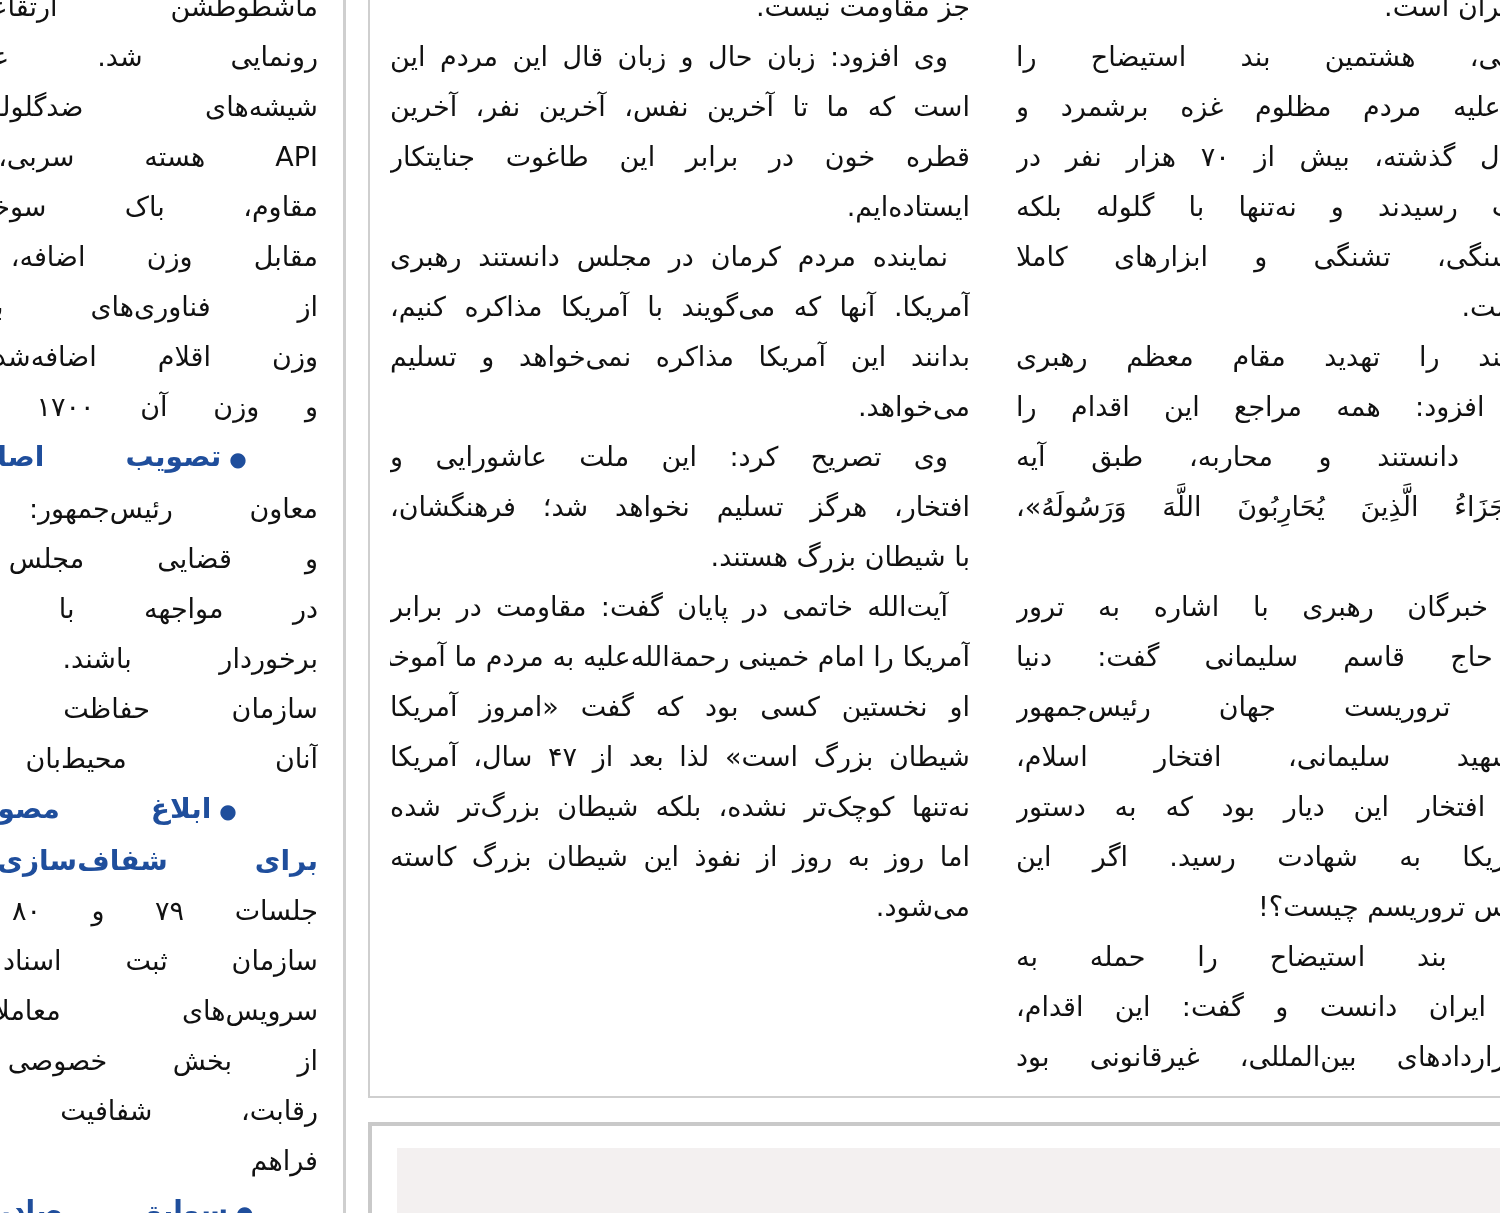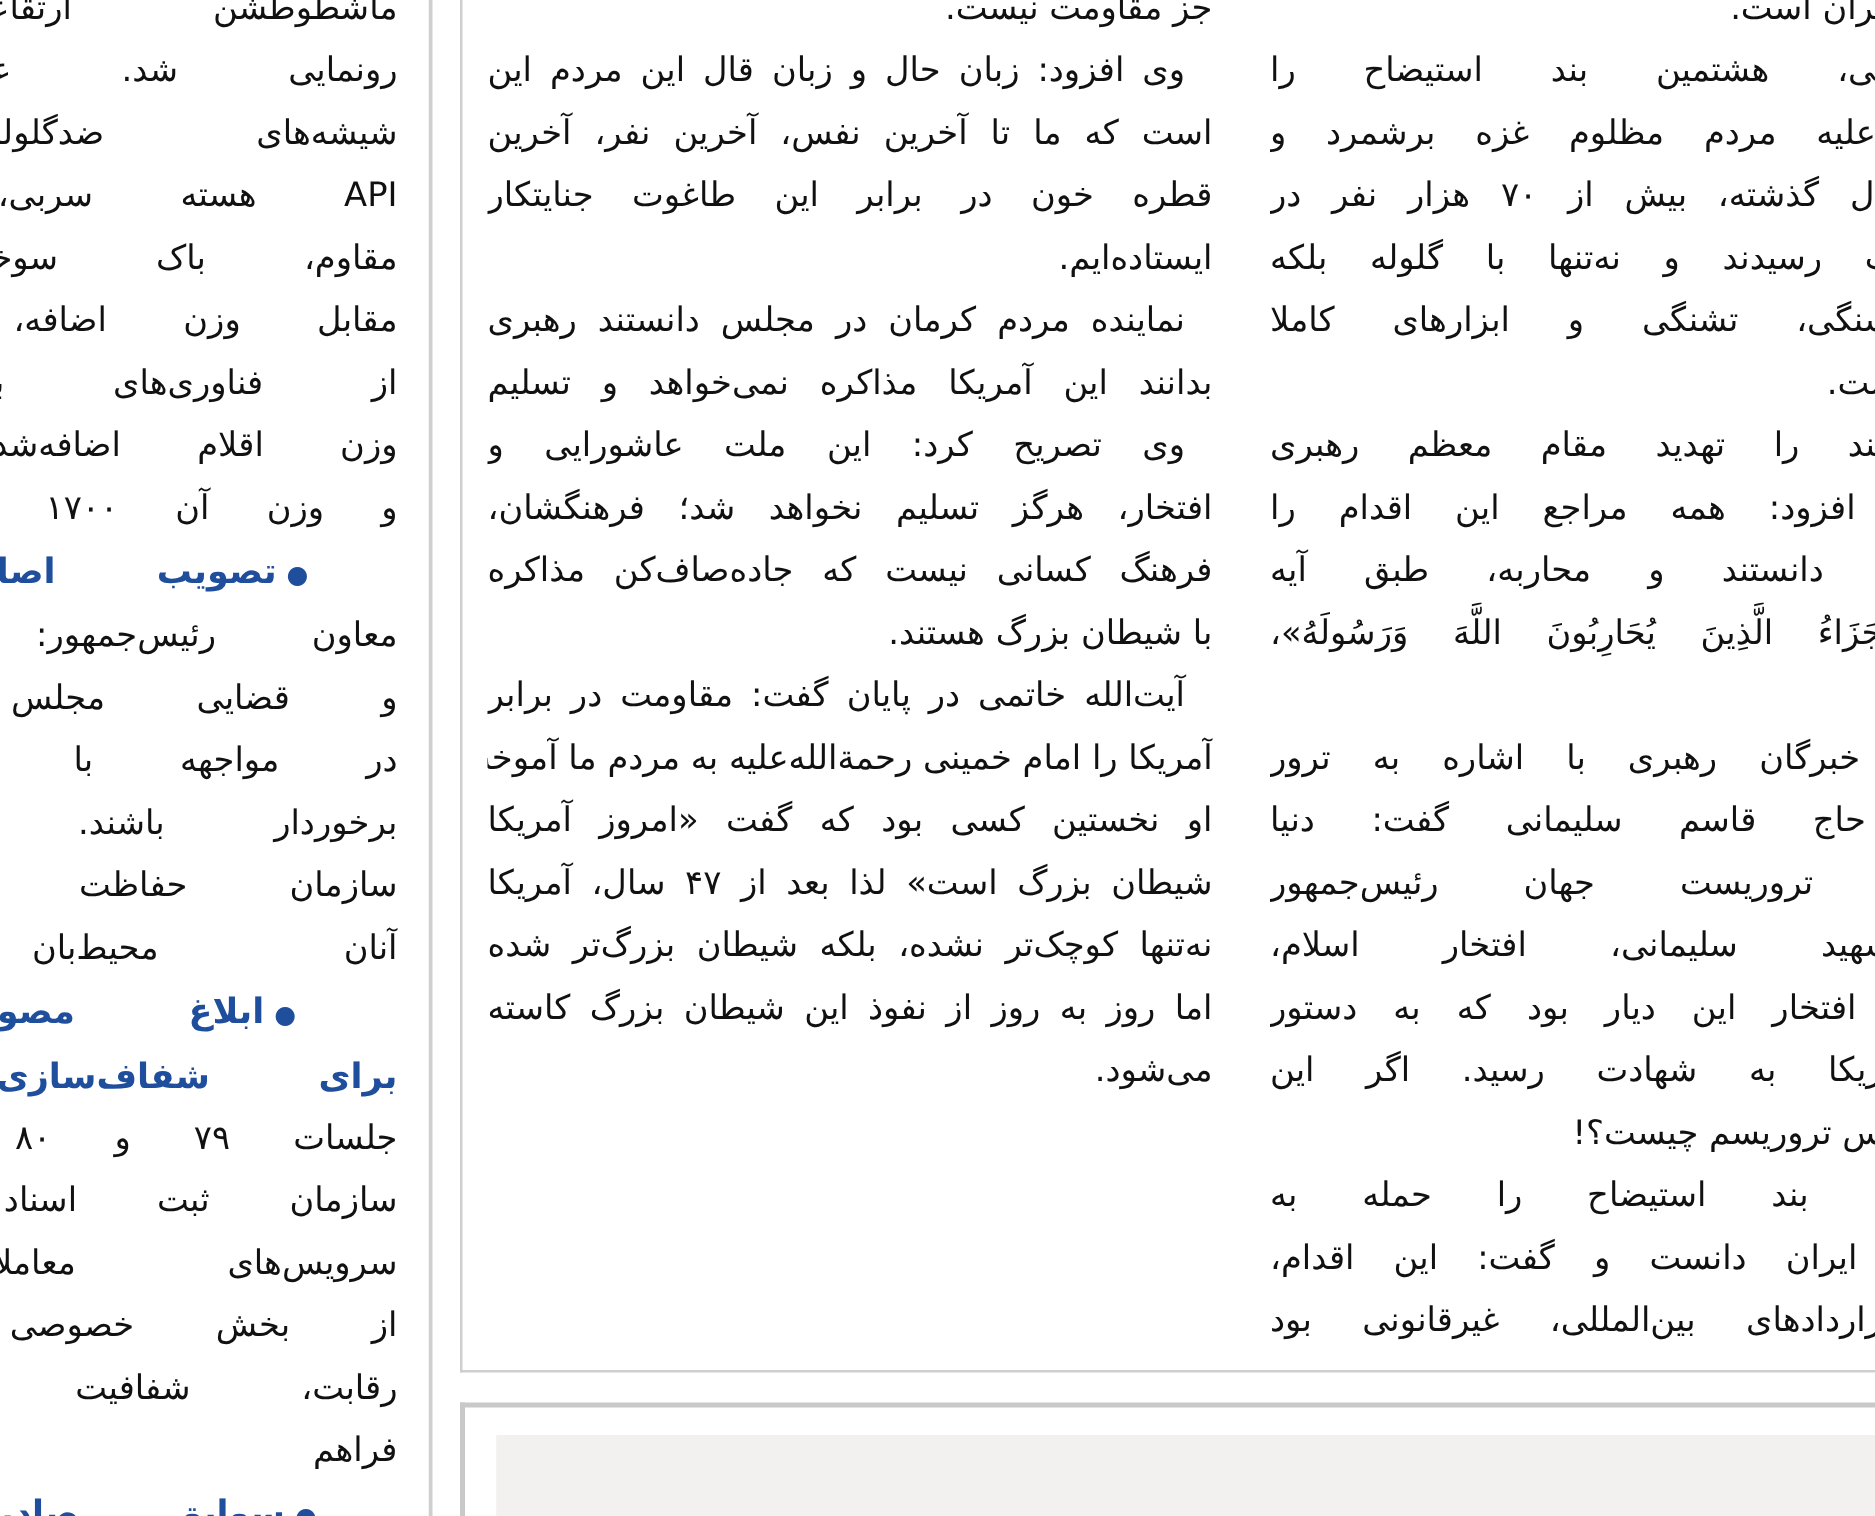--- a/index.html
+++ b/index.html
@@ -83,26 +83,27 @@
 <div id="col-middle" class="col">
   <span class="line last">جز مقاومت نیست.</span>
   <div>
     <span class="line" style="padding-right:22px">وی افزود: زبان حال و زبان قال این مردم این</span>
     <span class="line">است که ما تا آخرین نفس، آخرین نفر، آخرین</span>
     <span class="line">قطره خون در برابر این طاغوت جنایتکار</span>
     <span class="line last">ایستاده‌ایم.</span>
   </div>
   <div>
     <span class="line" style="padding-right:22px">نماینده مردم کرمان در مجلس دانستند رهبری</span>
+    <span class="line">آمریکا. آنها که می‌گویند با آمریکا مذاکره کنیم،</span>
     <span class="line">بدانند این آمریکا مذاکره نمی‌خواهد و تسلیم</span>
+    <span class="line last">می‌خواهد.</span>
   </div>
   <div>
     <span class="line" style="padding-right:22px">وی تصریح کرد: این ملت عاشورایی و</span>
     <span class="line">افتخار، هرگز تسلیم نخواهد شد؛ فرهنگشان،</span>
-    <span class="line">فرهنگ کسانی نیست که جاده‌صاف‌کن مذاکره</span>
     <span class="line last">با شیطان بزرگ هستند.</span>
   </div>
   <div>
     <span class="line" style="padding-right:22px">آیت‌الله خاتمی در پایان گفت: مقاومت در برابر</span>
     <span class="line">آمریکا را امام خمینی رحمة‌الله‌علیه به مردم ما آموخت،</span>
     <span class="line">او نخستین کسی بود که گفت «امروز آمریکا</span>
     <span class="line">شیطان بزرگ است» لذا بعد از ۴۷ سال، آمریکا</span>
     <span class="line">نه‌تنها کوچک‌تر نشده، بلکه شیطان بزرگ‌تر شده</span>
     <span class="line">اما روز به روز از نفوذ این شیطان بزرگ کاسته</span>
     <span class="line last">می‌شود.</span>

